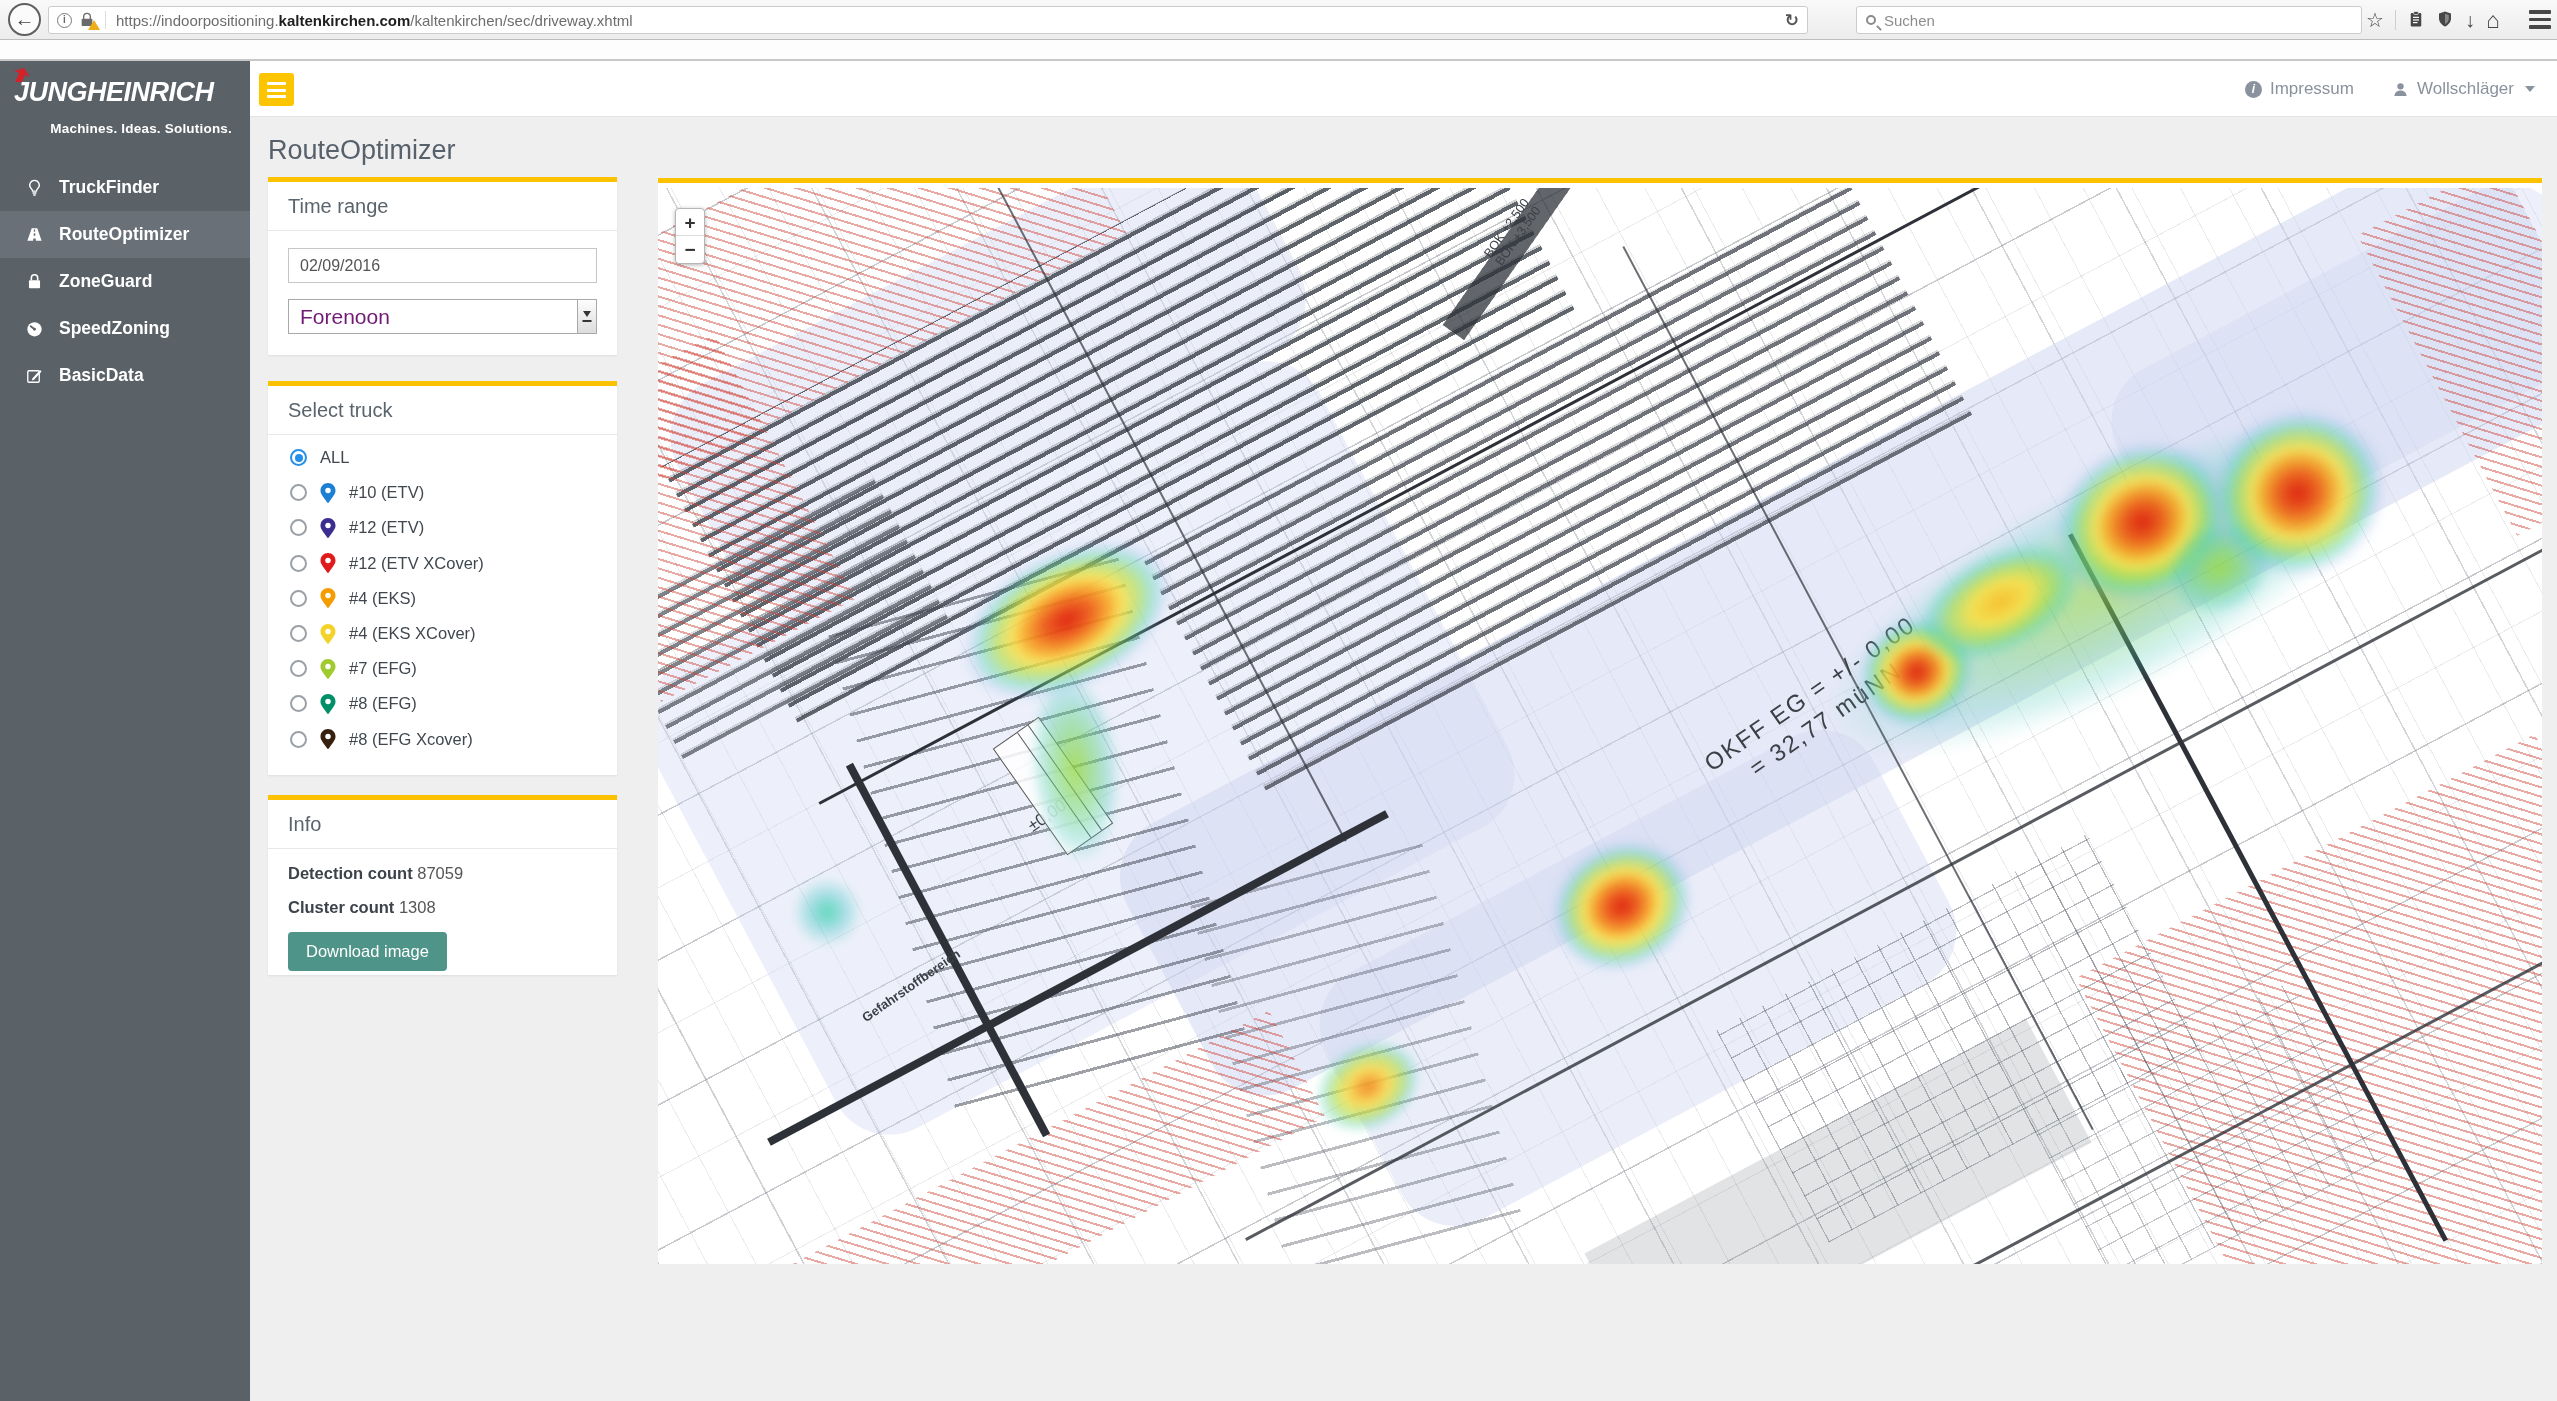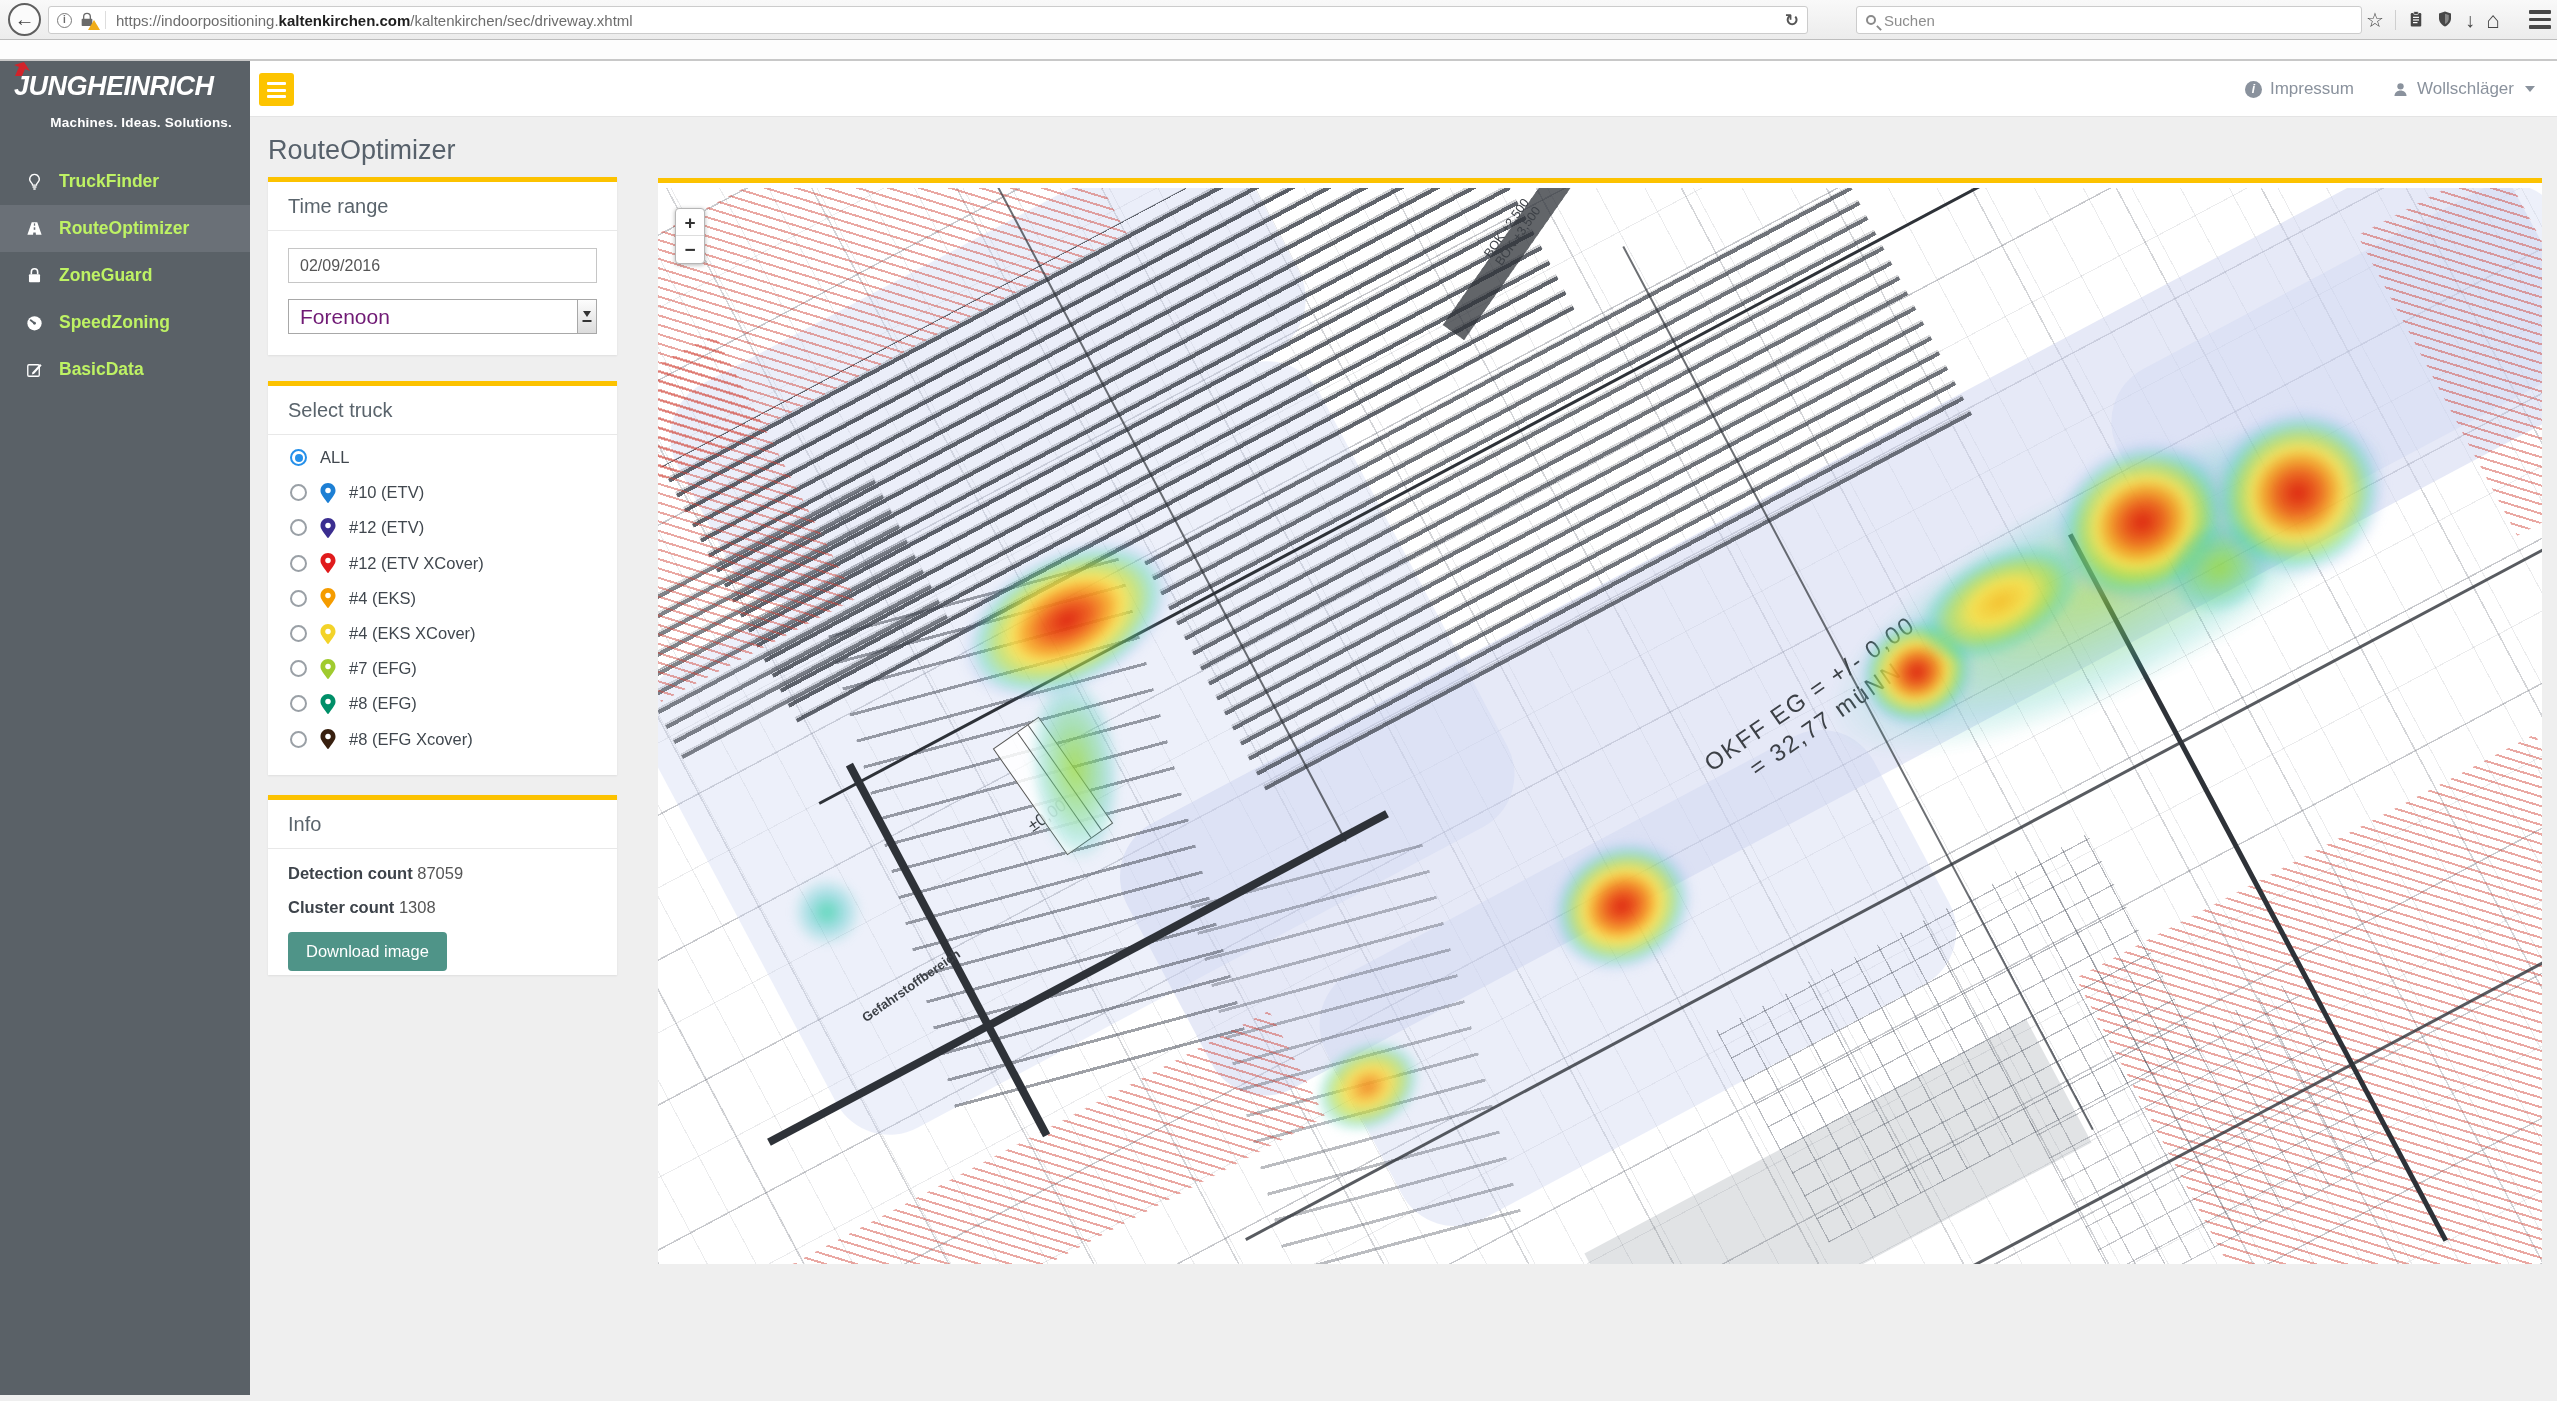--- a/index.html
+++ b/index.html
@@ -22,27 +22,27 @@
   .mag:after{content:"";position:absolute;width:6px;height:2px;background:#8a8a8a;transform:rotate(45deg);left:8px;top:10px;}
   .search-ph{font-size:15px;color:#8d8d8d;margin-left:8px;}
   .tb-icons{position:absolute;left:2366px;top:0;height:40px;display:flex;align-items:center;gap:11px;color:#474747;}
   .tb-ic{font-size:20px;line-height:1;}
   .tb-sep{width:1px;height:20px;background:#cfcfcf;}
   .hamb{position:absolute;right:6px;top:10px;width:22px;height:19px;}
   .hamb i{display:block;width:22px;height:3.5px;background:#474747;margin-bottom:4px;border-radius:1px;}
   .bookmarks{position:absolute;left:0;top:40px;width:2557px;height:21px;background:#fdfdfd;border-bottom:2px solid #c8c8c8;z-index:49;}
 
   
-  .sidebar{position:absolute;left:0;top:55px;width:250px;height:1340px;background:#5a6167;z-index:10;}
+  .sidebar{position:absolute;left:0;top:61px;width:250px;height:1340px;background:#5a6167;z-index:10;}
   .logo{padding:16px 12px 10px 12px;color:#fff;}
   .logo-main{font-size:27px;font-style:italic;font-weight:800;letter-spacing:-0.5px;white-space:nowrap;position:relative;padding-left:2px;}
   .logo-arrow{position:absolute;left:0px;top:-9px;width:26px;height:14px;}
   .logo-tag{font-size:13.5px;font-weight:700;margin-top:13px;text-align:right;padding-right:6px;letter-spacing:.2px;}
   .nav{margin-top:18px;}
-  .nav-item{height:47px;display:flex;align-items:center;padding-left:25px;color:#bef264;font-size:17.5px;font-weight:700;cursor:pointer;}
+  .nav-item{height:47px;display:flex;align-items:center;padding-left:25px;color:#ffffff;font-size:17.5px;font-weight:700;cursor:pointer;}
   .nav-item.active{background:#6a7077;}
   .nav-ic{width:19px;height:19px;margin-right:15px;flex:0 0 auto;}
 
   
   .apphead{position:absolute;left:250px;top:61px;width:2307px;height:56px;background:#fff;border-bottom:1px solid #e4e4e4;z-index:9;}
   .menu-btn{position:absolute;left:9px;top:12px;width:35px;height:33px;background:#fdc400;border-radius:3px;}
   .menu-btn i{display:block;width:19px;height:3px;background:#fff;margin:0 auto;border-radius:1px;}
   .menu-btn i:first-child{margin-top:9px;}
   .menu-btn i + i{margin-top:3.5px;}
   .head-right{position:absolute;right:22px;top:0;height:56px;display:flex;align-items:center;gap:38px;color:#8a929d;font-size:17px;}

